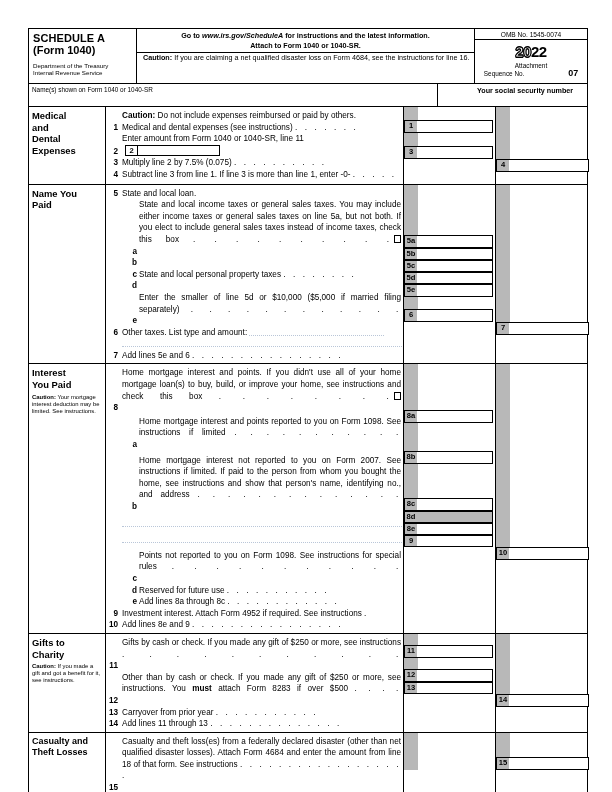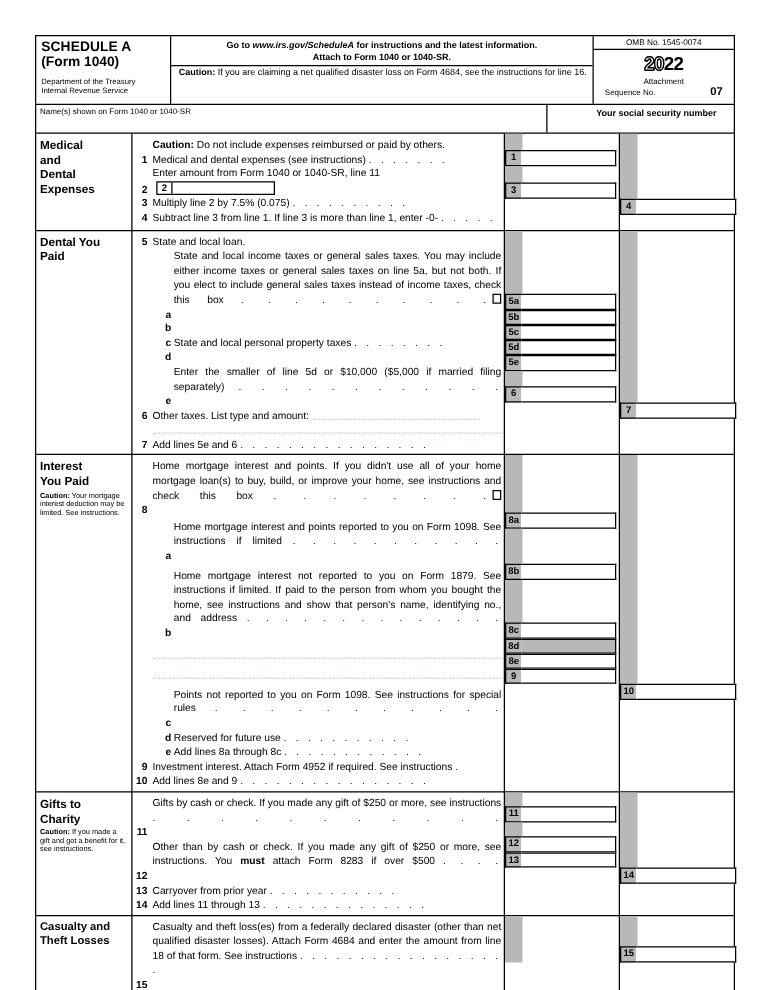--- a/index.html
+++ b/index.html
@@ -161,21 +161,21 @@
       </div>
       <div class="shade" style="left:467px; top:0; width:14px; height:52px;"></div>
       <div class="cellA" style="left:467px; top:52px; height:13px; width:93px;">
         <div class="lbl">4</div>
         <div class="val"></div>
       </div>
     </div>
 
     <div class="sec">
       <div class="cat">
-        <div class="ct">Dental You</div>
+        <div class="ct">Name You</div>
         <div class="ct">Paid</div>
       </div>
       <div class="lines" style="padding:3px 0 2px 0; width:298px; flex:none;">
         <div class="ln">
           <div class="no">5</div>
           <div class="txt">State and local loan.</div>
         </div>
         <div class="ln">
           <div class="no"></div>
           <div class="sub">a</div>
@@ -257,21 +257,21 @@
           <div class="txt j"><span>Home mortgage interest and points. If you didn't use all of your home mortgage loan(s) to buy, build, or improve your home, see instructions and check this box</span> <span class="dots">. . . . . . . .</span><span class="cbx"></span></div>
         </div>
         <div class="ln" style="margin-top:2px;">
           <div class="no"></div>
           <div class="sub">a</div>
           <div class="txt j" style="margin-left:-17px;padding-left:17px;"><span>Home mortgage interest and points reported to you on Form 1098. See instructions if limited</span> <span class="dots">. . . . . . . . . . .</span></div>
         </div>
         <div class="ln" style="margin-top:4px;">
           <div class="no"></div>
           <div class="sub">b</div>
-          <div class="txt j" style="margin-left:-17px;padding-left:17px;"><span>Home mortgage interest not reported to you on Form 1879. See instructions if limited. If paid to the person from whom you bought the home, see instructions and show that person's name, identifying no., and address</span> <span class="dots">. . . . . . . . . . . . . .</span></div>
+          <div class="txt j" style="margin-left:-17px;padding-left:17px;"><span>Home mortgage interest not reported to you on Form 2007. See instructions if limited. If paid to the person from whom you bought the home, see instructions and show that person's name, identifying no., and address</span> <span class="dots">. . . . . . . . . . . . . .</span></div>
         </div>
         <div class="ln" style="margin-top:5px;">
           <div class="no"></div>
           <div class="txt"><span class="dline" style="width:280px;"></span></div>
         </div>
         <div class="ln" style="margin-top:5px;">
           <div class="no"></div>
           <div class="txt"><span class="dline" style="width:280px;"></span></div>
         </div>
         <div class="ln" style="margin-top:4px;">

